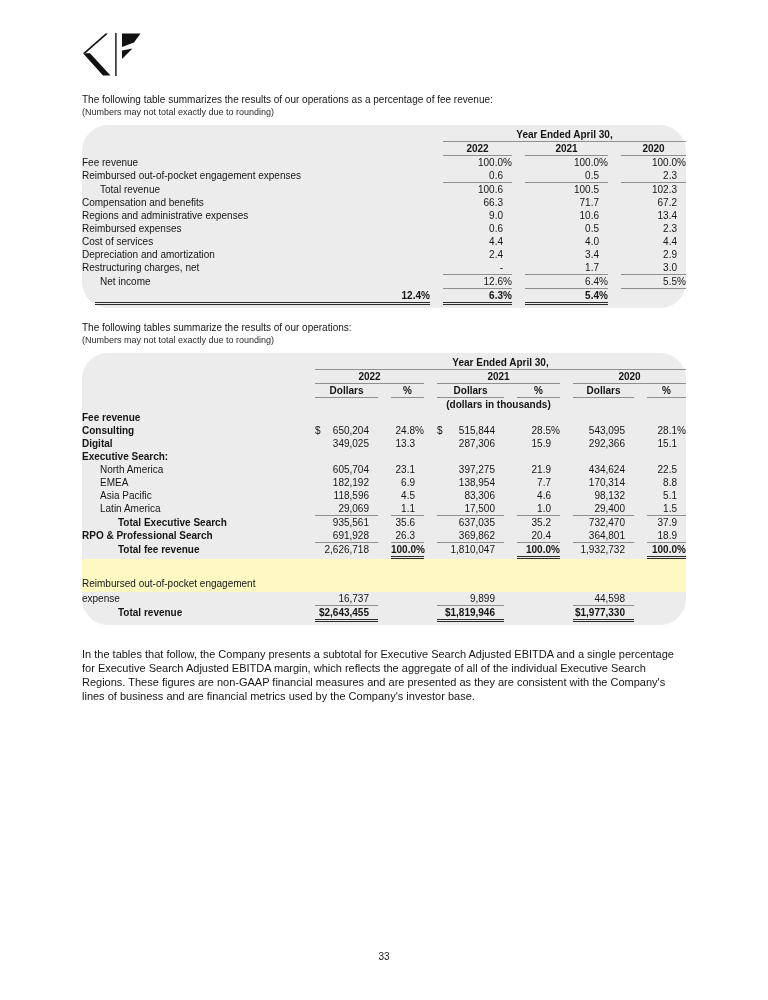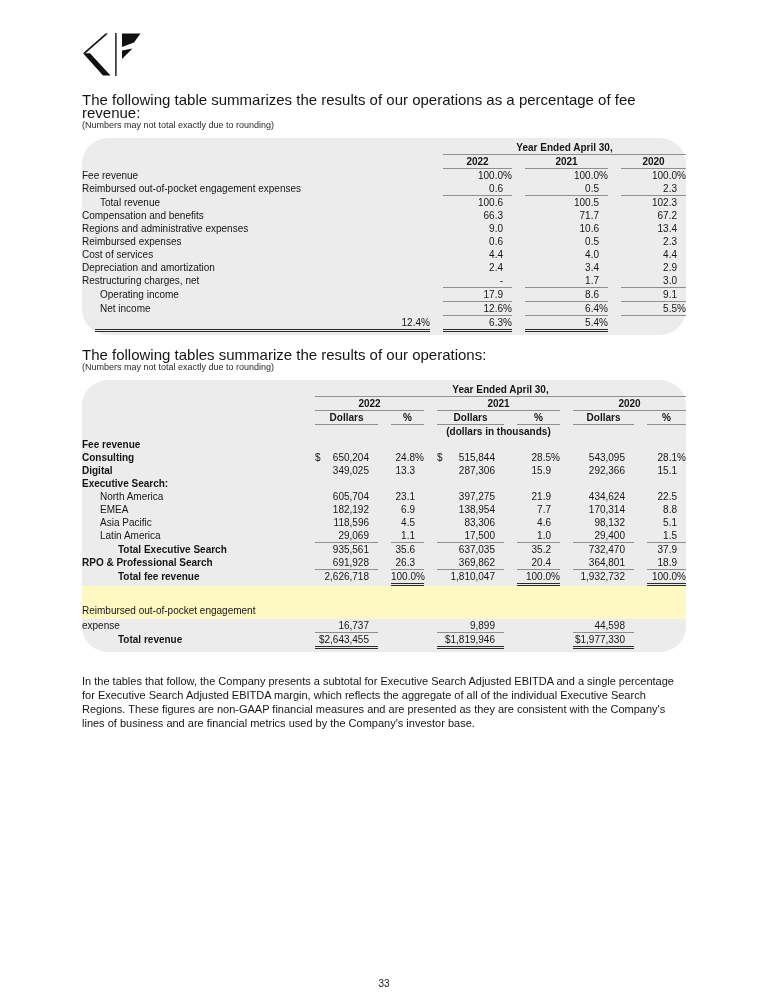--- a/index.html
+++ b/index.html
@@ -1,36 +1,36 @@
 <!DOCTYPE html>
 <html><head>
 <meta charset="utf-8">
 <style>
   html,body{margin:0;padding:0;background:#fff;}
   body{width:768px;height:1000px;overflow:hidden;
        font-family:"Liberation Sans","DejaVu Sans",sans-serif;color:#151515;}
   .page{padding:33px 82px 0 82px;}
   .logo{margin-left:-3px;margin-bottom:17px;display:block;}
   h1.heading{font-size:11px;line-height:13px;font-weight:bold;margin:0 0 7px 0;}
-  p.intro{font-size:15px;line-height:13px;margin:0 0 1px 0;}
+  p.intro{font-size:10px;line-height:13px;margin:0 0 1px 0;}
   p.note{font-size:9px;line-height:11px;margin:0 0 7px 0;color:#2a2a2a;}
   .tbl{background:#ececec;padding:3px 0;font-size:10px;border-radius:26px;}
   .tbl1{margin-bottom:13px;}
   .tbl2{margin-bottom:22px;}
   .grid{display:grid;}
   .t1row{grid-template-columns:348px 82px 96px 78px;}
   .t1span{grid-template-columns:348px 256px;}
   .t2row{grid-template-columns:220px 76px 46px 80px 56px 74px 52px;}
   .t2years{grid-template-columns:220px 122px 136px 126px;}
   .t2span{grid-template-columns:220px 384px;}
   .cell{padding-left:13px;}
   .box{height:13px;line-height:13px;display:flex;white-space:nowrap;}
   .box.ctr{justify-content:center;}
   .ru{border-bottom:1px solid #8f8f8f;}
-  .rd{border-bottom:3px double #2b2b2b;}
+  .rd{border-bottom:3px double #2b2b2b;font-weight:bold;}
   .vb .num{flex:1;text-align:right;}
   .vb .sfx{width:9px;text-align:right;}
   .vb .cur{text-align:left;}
   .lab{line-height:13px;white-space:nowrap;}
   .ind1{padding-left:18px;}
   .ind2{padding-left:36px;}
   .bold{font-weight:bold;}
   .whiterow{background:#fef9c3;height:15px;padding-top:18px;}
   p.closing{font-size:11px;line-height:14px;margin:0;width:592px;}
   .pageno{margin-top:248px;text-align:center;font-size:10px;}
@@ -256,41 +256,20 @@
           </div>
         </div>
         <div class="cell">
           <div class="box vb ru">
             <span class="num">3.0</span>
             <span class="sfx"></span>
           </div>
         </div>
       </div>
       <div class="grid t1row">
-        <div class="lab ind1">Operating income</div>
-        <div class="cell">
-          <div class="box vb ru">
-            <span class="num">17.9</span>
-            <span class="sfx"></span>
-          </div>
-        </div>
-        <div class="cell">
-          <div class="box vb ru">
-            <span class="num">8.6</span>
-            <span class="sfx"></span>
-          </div>
-        </div>
-        <div class="cell">
-          <div class="box vb ru">
-            <span class="num">9.1</span>
-            <span class="sfx"></span>
-          </div>
-        </div>
-      </div>
-      <div class="grid t1row">
         <div class="lab ind1">Net income</div>
         <div class="cell">
           <div class="box vb ru">
             <span class="num">12.6</span>
             <span class="sfx">%</span>
           </div>
         </div>
         <div class="cell">
           <div class="box vb ru">
             <span class="num">6.4</span>

